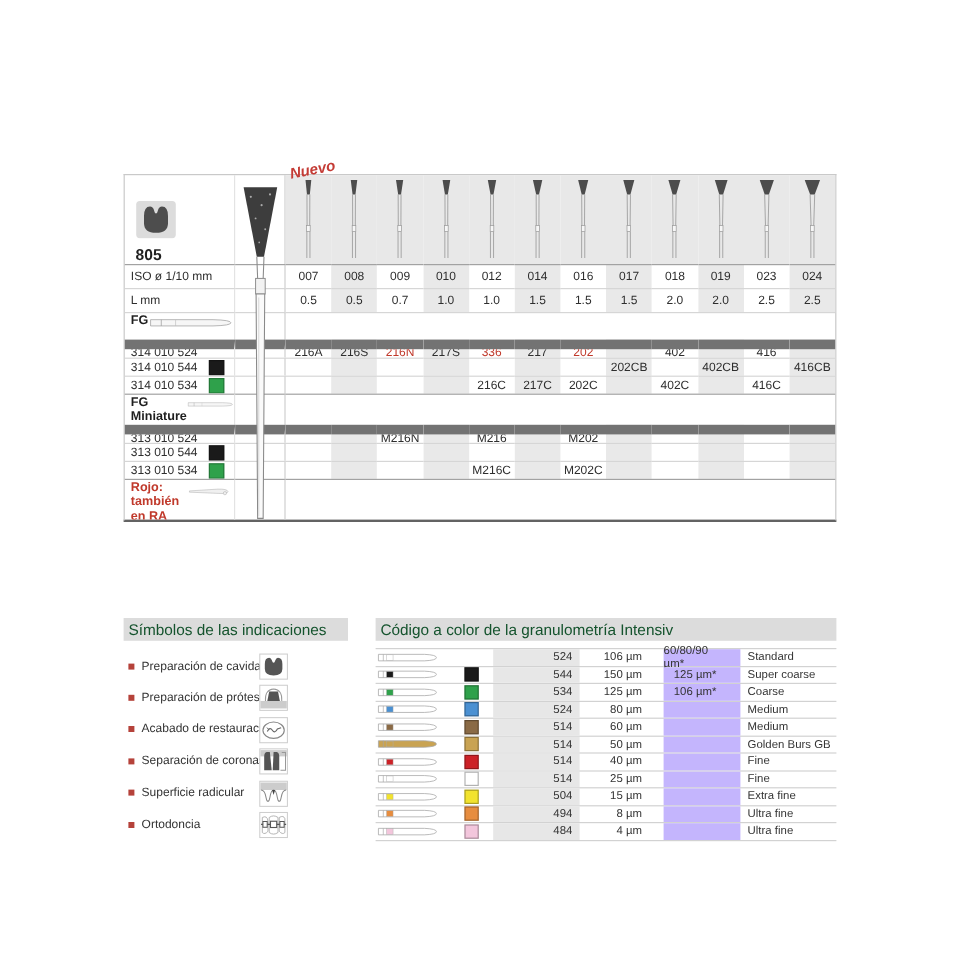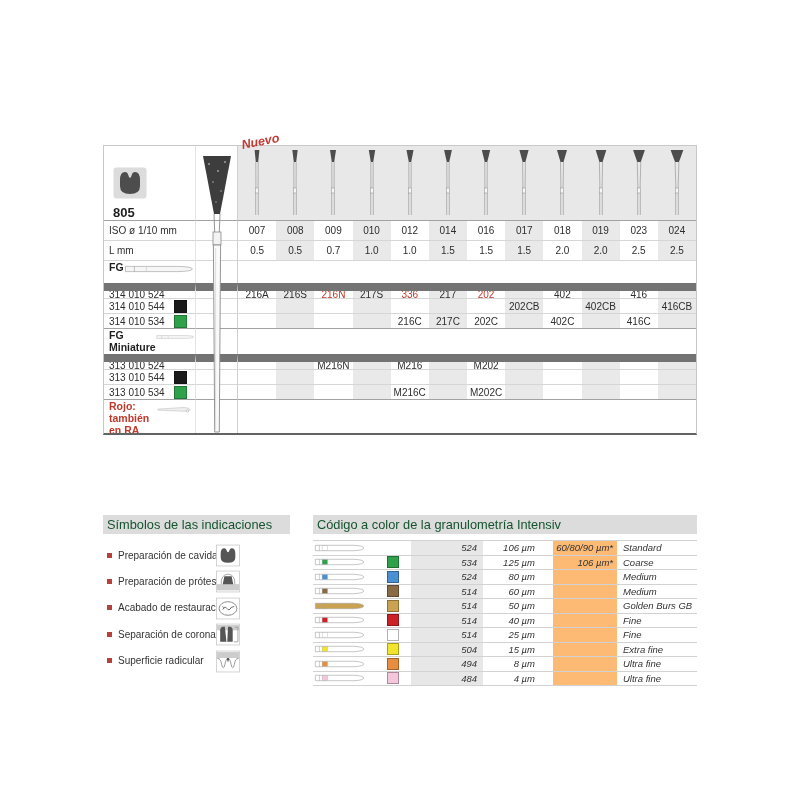--- a/index.html
+++ b/index.html
@@ -45,27 +45,27 @@
   .panel-title{height:19px;background:#dcdcdc;font-size:12.8px;font-weight:normal;color:#14532d;
     line-height:19px;padding-left:4px;white-space:nowrap;}
   #symbols-list{margin-top:8px;}
   .sym-item{position:relative;height:26.4px;display:flex;align-items:center;}
   .bullet{width:5px;height:5px;background:#b5423a;display:inline-block;margin:0 6px 0 4px;flex:none;}
   .sym-label{font-size:10px;color:#333;}
   .sym-icon{position:absolute;left:112px;top:2px;width:26px;height:23px;}
   
   #gran-panel{position:absolute;left:313px;top:515px;width:384px;}
   #gran-rows{margin-top:6px;border-top:1px solid #d2d2d2;}
-  .gran-row{display:flex;height:14.5px;align-items:center;border-bottom:1px solid #d2d2d2;font-size:9.5px;color:#333;box-sizing:border-box;font-style:italic;}
+  .gran-row{display:flex;height:14.5px;align-items:center;border-bottom:1px solid #d2d2d2;font-size:9.5px;color:#333;box-sizing:border-box;}
   .g-bur{width:62px;flex:none;display:flex;align-items:center;padding-left:1px;box-sizing:border-box;}
   .g-sq{width:36px;flex:none;display:flex;align-items:center;justify-content:center;align-self:stretch;}
   .g-code{width:72px;flex:none;background:#e7e7e7;text-align:right;padding-right:6px;box-sizing:border-box;align-self:stretch;display:flex;align-items:center;justify-content:flex-end;}
   .g-grain{width:54px;flex:none;text-align:right;padding-right:2px;box-sizing:border-box;display:flex;align-items:center;justify-content:flex-end;align-self:stretch;}
   .g-gap{width:16px;flex:none;align-self:stretch;}
-  .g-extra{width:64px;flex:none;background:#fdba74;padding-right:4px;box-sizing:border-box;display:flex;align-items:center;justify-content:flex-end;align-self:stretch;}
+  .g-extra{width:64px;flex:none;background:#c4b5fd;padding-right:20px;box-sizing:border-box;display:flex;align-items:center;justify-content:flex-end;align-self:stretch;}
   .g-name{flex:1;padding-left:6px;display:flex;align-items:center;align-self:stretch;}
   .swatch{width:10px;height:10px;display:inline-block;border:0.5px solid rgba(0,0,0,.3);}
   svg{display:block;}
 </style>
 </head>
 <body>
 
 <div id="catalog-table">
   <div id="catalog-grid">
       <div class="cell label-cell corner-cell">
@@ -407,20 +407,34 @@
     <span class="sym-label">Superficie radicular</span>
     <span class="sym-icon">
           <svg width="26" height="23" viewBox="0 0 24 22">
             <rect x="1" y="1" width="22" height="20" fill="#fff" stroke="#ccc" stroke-width="0.8"></rect>
             <rect x="1.5" y="2" width="21" height="6" fill="#ccc"></rect>
             <path d="M2,8 Q5,8 6,14 Q6.5,17 7.5,17 Q8.5,17 9,14 Q10,8 12,8 Q14,8 15,14 Q15.5,17 16.5,17 Q17.5,17 18,14 Q19,8 22,8" fill="#fff" stroke="#888" stroke-width="0.8"></path>
             <path d="M10.8,8 L13.2,8 L12,12 Z" fill="#444"></path>
           </svg>
         </span>
       </div>
+      <div class="sym-item">
+        <span class="bullet"></span>
+    <span class="sym-label">Ortodoncia</span>
+    <span class="sym-icon">
+          <svg width="26" height="23" viewBox="0 0 24 22">
+            <rect x="1" y="1" width="22" height="20" fill="#fff" stroke="#ccc" stroke-width="0.8"></rect>
+            <path d="M3,5 Q7,3 7.5,8 L7.5,16 Q5,19 3,17 Z M8.5,5 Q12,2.5 15.5,5 L15.5,17 Q12,19.5 8.5,17 Z M16.5,5 Q20,3 21,6 L21,17 Q19,19 16.5,16 Z" fill="none" stroke="#aaa" stroke-width="0.7"></path>
+            <line x1="2" y1="10.5" x2="22" y2="10.5" stroke="#555" stroke-width="0.9"></line>
+            <rect x="9.5" y="8" width="5" height="5" fill="#fff" stroke="#555" stroke-width="0.9"></rect>
+            <rect x="3.5" y="8.2" width="3.4" height="4.6" fill="#fff" stroke="#555" stroke-width="0.8"></rect>
+            <rect x="17" y="8.2" width="3.4" height="4.6" fill="#fff" stroke="#555" stroke-width="0.8"></rect>
+          </svg>
+        </span>
+      </div>
     </div>
 </div>
 
 <div id="gran-panel">
   <div class="panel-title">Código a color de la granulometría Intensiv</div>
   <div id="gran-rows">
       <div class="gran-row">
         <span class="g-bur">
           <svg width="56" height="10" viewBox="0 0 62 10">
     <path d="M1.5,2 L44,2 Q55,2.5 55,5 Q55,7.5 44,8 L1.5,8 Z" fill="#ffffff" stroke="#a5a5a5" stroke-width="0.7"></path>
@@ -433,20 +447,37 @@
     <span class="g-grain">106 µm</span>
     <span class="g-gap"></span>
     <span class="g-extra">60/80/90 µm*</span>
     <span class="g-name">Standard</span>
       </div>
       <div class="gran-row">
         <span class="g-bur">
           <svg width="56" height="10" viewBox="0 0 62 10">
     <path d="M1.5,2 L44,2 Q55,2.5 55,5 Q55,7.5 44,8 L1.5,8 Z" fill="#ffffff" stroke="#a5a5a5" stroke-width="0.7"></path>
     <line x1="6" y1="2" x2="6" y2="8" stroke="#a5a5a5" stroke-width="0.6"></line>
+            <rect x="9" y="2.4" width="6" height="5.2" fill="#1a1a1a" stroke="#aaa" stroke-width="0.4"></rect>
+          </svg>
+        </span>
+    <span class="g-sq">
+          <span class="swatch" style="background:#1a1a1a"></span>
+        </span>
+    <span class="g-code">544</span>
+    <span class="g-grain">150 µm</span>
+    <span class="g-gap"></span>
+    <span class="g-extra">125 µm*</span>
+    <span class="g-name">Super coarse</span>
+      </div>
+      <div class="gran-row">
+        <span class="g-bur">
+          <svg width="56" height="10" viewBox="0 0 62 10">
+    <path d="M1.5,2 L44,2 Q55,2.5 55,5 Q55,7.5 44,8 L1.5,8 Z" fill="#ffffff" stroke="#a5a5a5" stroke-width="0.7"></path>
+    <line x1="6" y1="2" x2="6" y2="8" stroke="#a5a5a5" stroke-width="0.6"></line>
             <rect x="9" y="2.4" width="6" height="5.2" fill="#2fa14b" stroke="#aaa" stroke-width="0.4"></rect>
           </svg>
         </span>
     <span class="g-sq">
           <span class="swatch" style="background:#2fa14b"></span>
         </span>
     <span class="g-code">534</span>
     <span class="g-grain">125 µm</span>
     <span class="g-gap"></span>
     <span class="g-extra">106 µm*</span>

